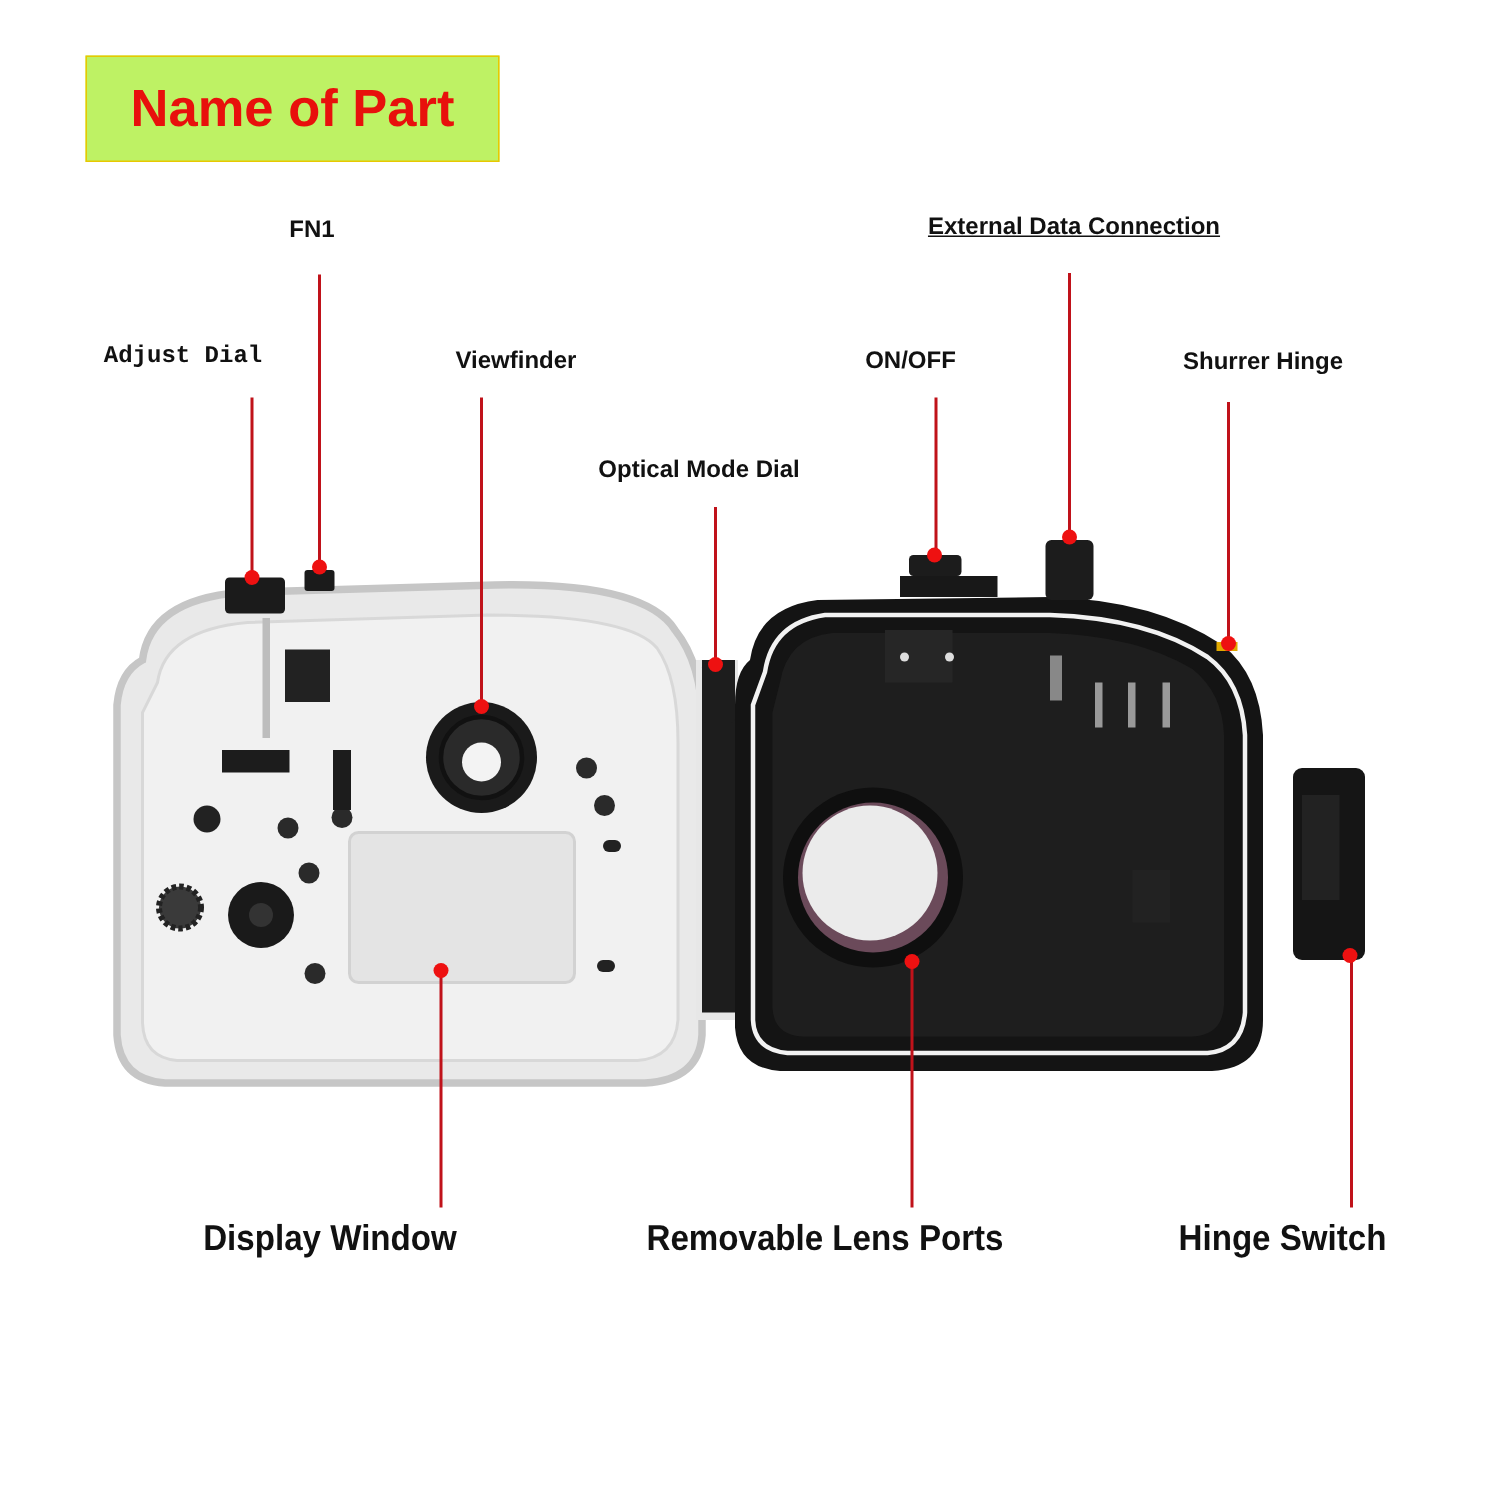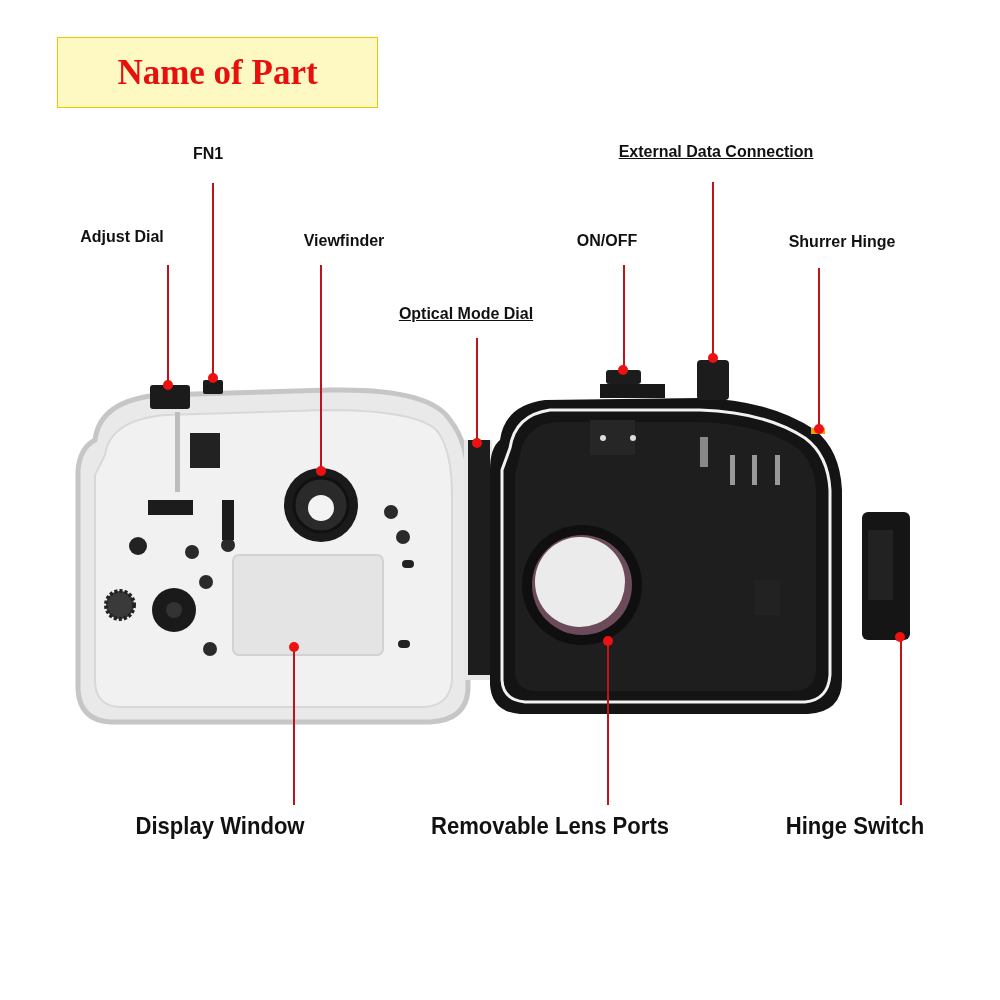--- a/index.html
+++ b/index.html
@@ -1,20 +1,20 @@
 <!DOCTYPE html>
 <html><head>
   <meta charset="utf-8">
   <style>
     html, body { margin: 0; padding: 0; background: #ffffff; }
     body { width: 1000px; height: 1000px; position: relative; overflow: hidden;
            font-family: "Liberation Sans", "DejaVu Sans", sans-serif; }
-    .banner { position: absolute; left: 57px; top: 37px; width: 321px; height: 71px;
-              background: #fef9c3; border: 1px solid #e8c800; box-sizing: border-box;
-              display: flex; align-items: center; justify-content: center; font-family: Liberation Serif, serif; }
+    .banner { position: absolute; left: 57px; top: 37px; width: 276px; height: 71px;
+              background: #bef264; border: 1px solid #e8c800; box-sizing: border-box;
+              display: flex; align-items: center; justify-content: center; }
     .banner span { color: #e8100c; font-size: 35px; font-weight: bold; letter-spacing: 0px; }
     .label { position: absolute; color: #111; font-size: 16px; font-weight: bold;
              white-space: nowrap; line-height: 1; transform: translateX(-50%); }
     .label.bottom { font-size: 24px; font-weight: bold; transform: translateX(-50%) scaleX(0.92); }
     .leader { position: absolute; width: 1.5px; background: #c0121a; }
     .dot { position: absolute; width: 10px; height: 10px; border-radius: 50%;
            background: #ee1111; transform: translate(-50%, -50%); }
     .product { position: absolute; left: 0; top: 0; width: 1000px; height: 1000px; pointer-events: none; }
   </style>
 </head>
@@ -106,21 +106,21 @@
 <div class="dot" style="left:321px; top:471px;"></div>
 <div class="dot" style="left:477px; top:443px;"></div>
 <div class="dot" style="left:623px; top:370px;"></div>
 <div class="dot" style="left:713px; top:358px;"></div>
 <div class="dot" style="left:819px; top:429px;"></div>
 <div class="dot" style="left:294px; top:647px;"></div>
 <div class="dot" style="left:608px; top:641px;"></div>
 <div class="dot" style="left:900px; top:637px;"></div>
 
 <div class="label" style="left:208px; top:146px;">FN1</div>
-<div class="label" style="left:122px; top:229px;">Adjust Dial</div>
+<div class="label" style="left:122px; top:229px;font-family:Liberation Mono, monospace;">Adjust Dial</div>
 <div class="label" style="left:344px; top:233px;">Viewfinder</div>
-<div class="label" style="left:466px; top:306px;text-decoration:underline;">Optical Mode Dial</div>
+<div class="label" style="left:466px; top:306px;">Optical Mode Dial</div>
 <div class="label" style="left:607px; top:233px;text-align:center;">ON/OFF</div>
 <div class="label" style="left:716px; top:144px;text-decoration:underline;">External Data Connection</div>
 <div class="label" style="left:842px; top:234px;">Shurrer Hinge</div>
 <div class="label bottom" style="left:220px; top:814px;">Display Window</div>
 <div class="label bottom" style="left:550px; top:814px;">Removable Lens Ports</div>
 <div class="label bottom" style="left:855px; top:814px;">Hinge Switch</div>
 
 </body></html>

